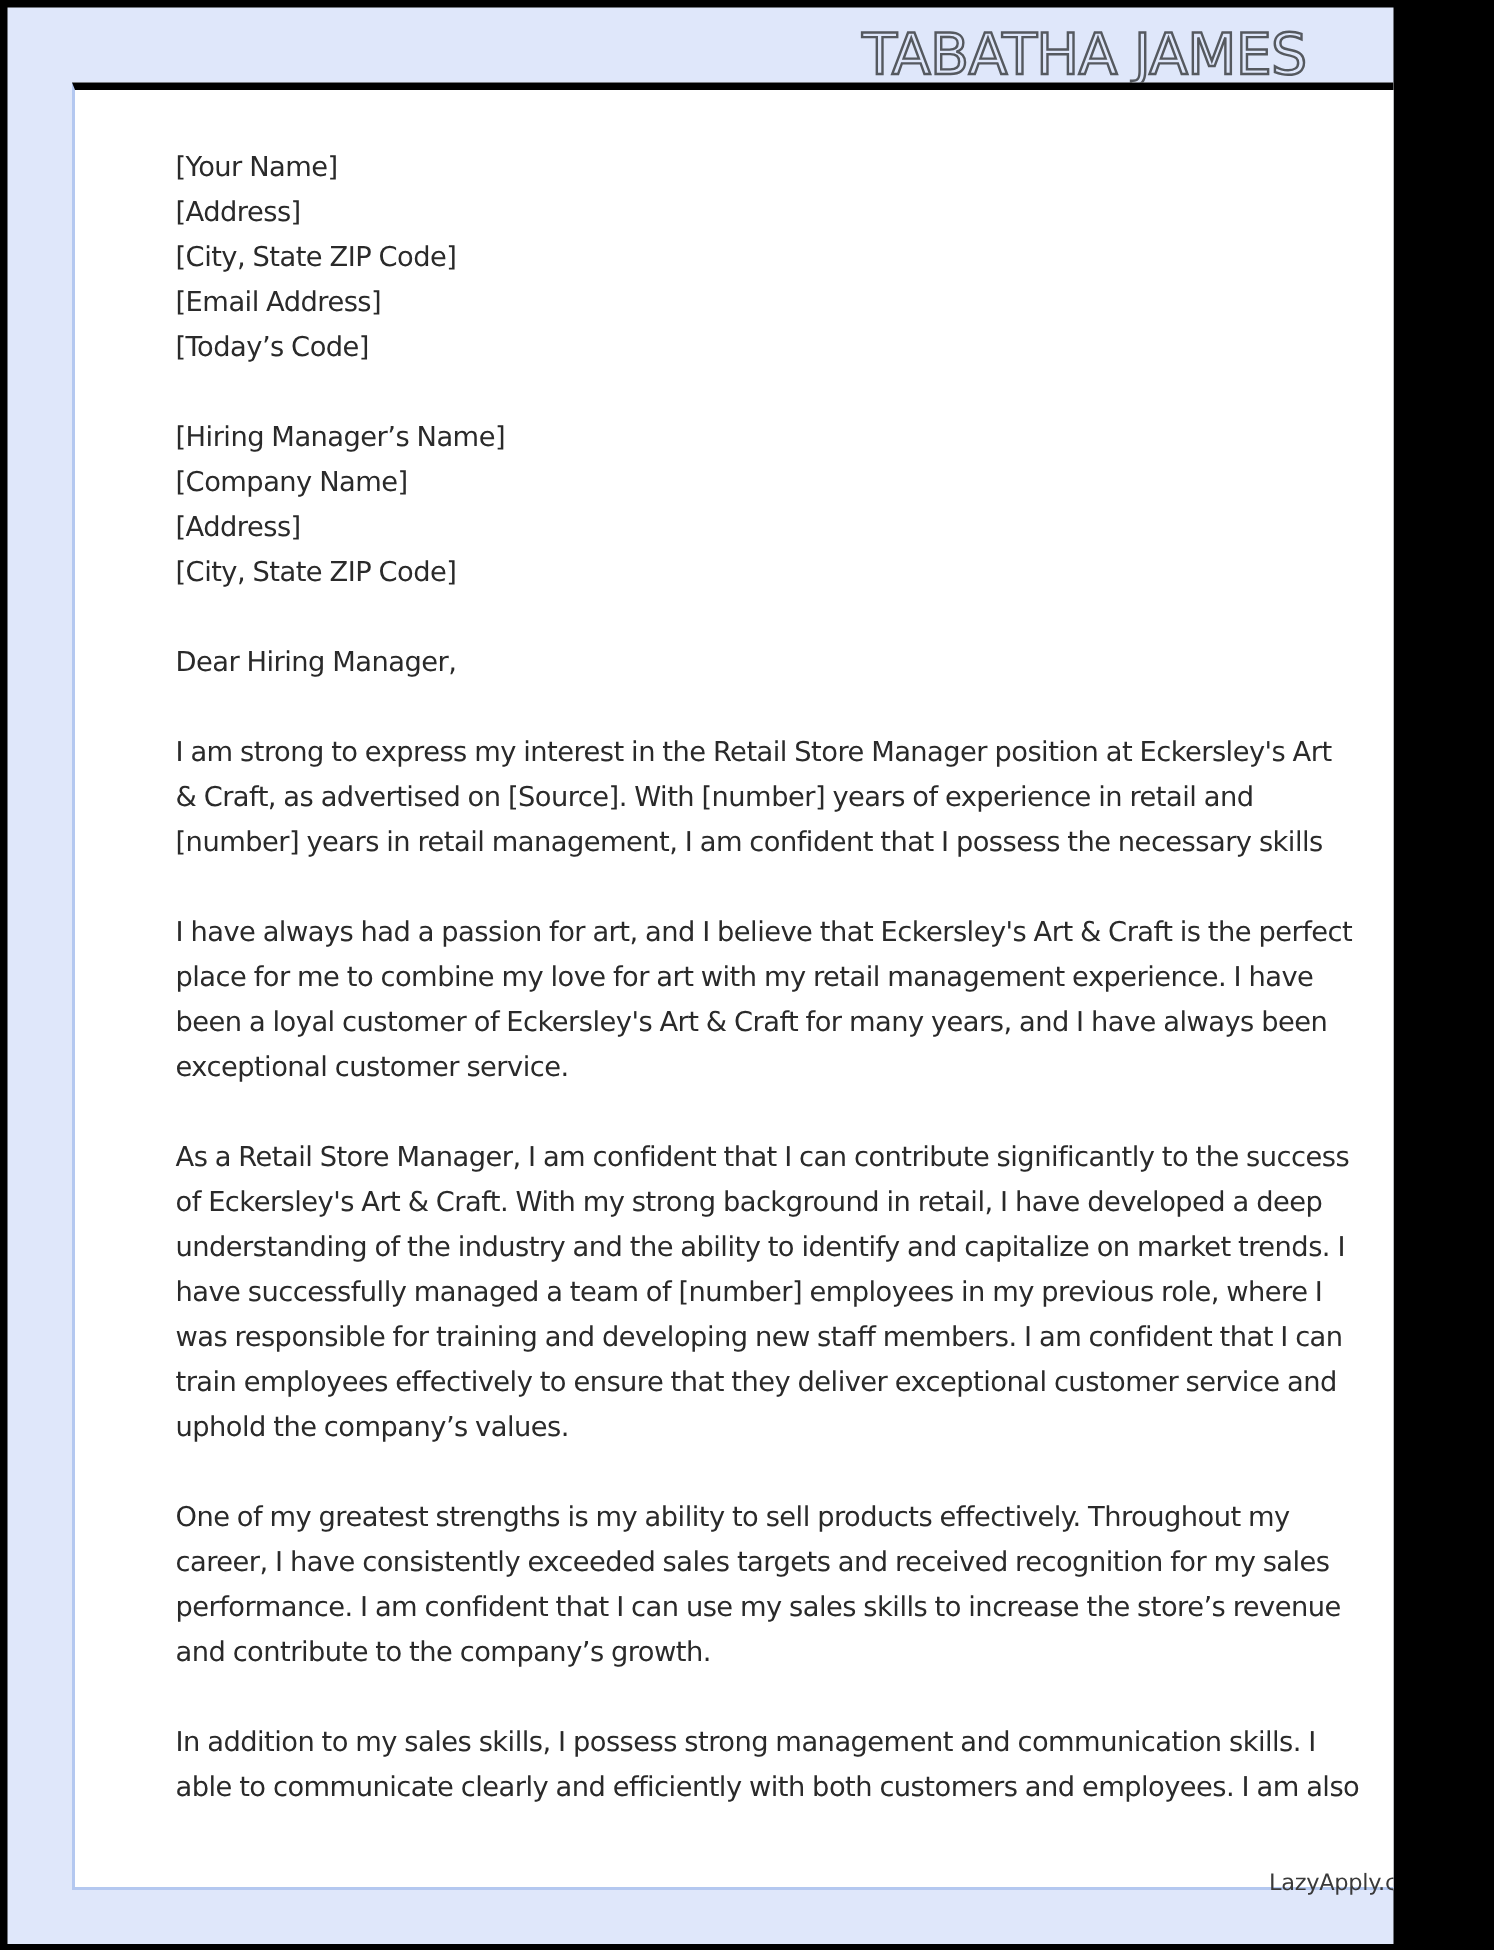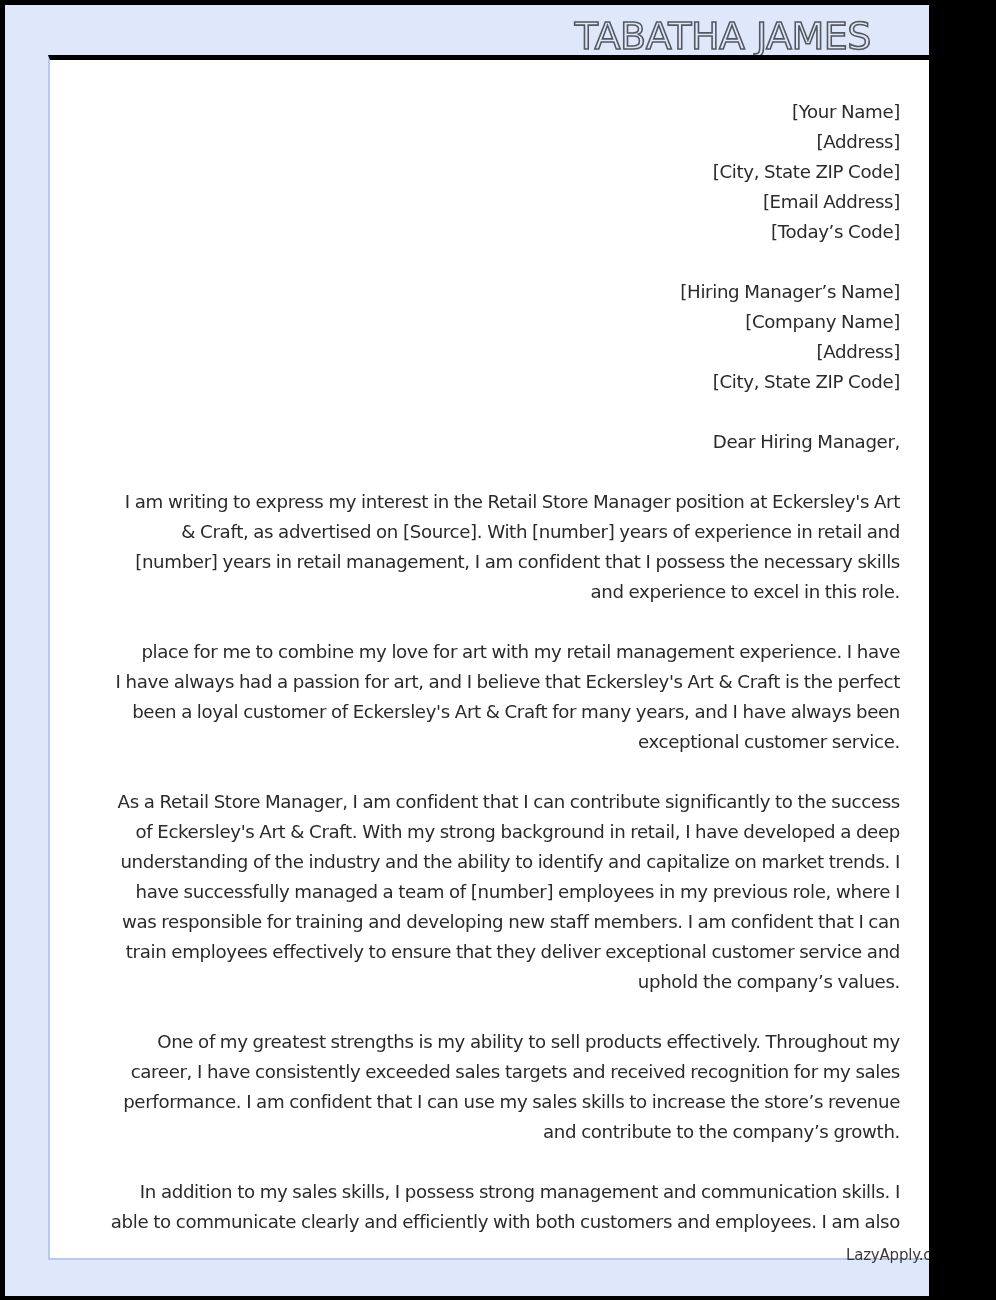--- a/index.html
+++ b/index.html
@@ -44,31 +44,30 @@
       height: 1205px;
       background: #ffffff;
       border-left: 2px solid #b4c8f0;
       border-right: 2px solid #b4c8f0;
       border-bottom: 2px solid #b4c8f0;
       border-top: 5px solid #000000;
       box-sizing: border-box;
     }
     .letter {
       position: absolute;
-      left: 95px;
+      left: 112px;
       top: 92px;
       width: 800px;
       font-family: "DejaVu Sans", sans-serif;
       font-size: 18.2px;
       line-height: 30px;
       color: #2a2a2a;
       letter-spacing: -0.35px;
       word-spacing: -0.5px;
       z-index: 2;
-      text-align: right;
     }
     .letter .line {
       display: block;
       white-space: nowrap;
       height: 30px;
     }
     .letter .gap {
       display: block;
       height: 30px;
     }
@@ -108,30 +107,29 @@
       <span class="line">[Hiring Manager’s Name]</span>
       <span class="line">[Company Name]</span>
       <span class="line">[Address]</span>
       <span class="line">[City, State ZIP Code]</span>
     </div>
     <span class="gap"></span>
     <span class="line">Dear Hiring Manager,</span>
     <span class="gap"></span>
 
     <p>
-      <span class="line">I am writing to express my interest in the Retail Store Manager position at Eckersley's Art</span>
+      <span class="line">I am strong to express my interest in the Retail Store Manager position at Eckersley's Art</span>
       <span class="line">&amp; Craft, as advertised on [Source]. With [number] years of experience in retail and</span>
       <span class="line">[number] years in retail management, I am confident that I possess the necessary skills</span>
-      <span class="line">and experience to excel in this role.</span>
     </p>
     <span class="gap"></span>
 
     <p>
+      <span class="line">I have always had a passion for art, and I believe that Eckersley's Art &amp; Craft is the perfect</span>
       <span class="line">place for me to combine my love for art with my retail management experience. I have</span>
-      <span class="line">I have always had a passion for art, and I believe that Eckersley's Art &amp; Craft is the perfect</span>
       <span class="line">been a loyal customer of Eckersley's Art &amp; Craft for many years, and I have always been</span>
       <span class="line">exceptional customer service.</span>
     </p>
     <span class="gap"></span>
 
     <p>
       <span class="line">As a Retail Store Manager, I am confident that I can contribute significantly to the success</span>
       <span class="line">of Eckersley's Art &amp; Craft. With my strong background in retail, I have developed a deep</span>
       <span class="line">understanding of the industry and the ability to identify and capitalize on market trends. I</span>
       <span class="line">have successfully managed a team of [number] employees in my previous role, where I</span>

